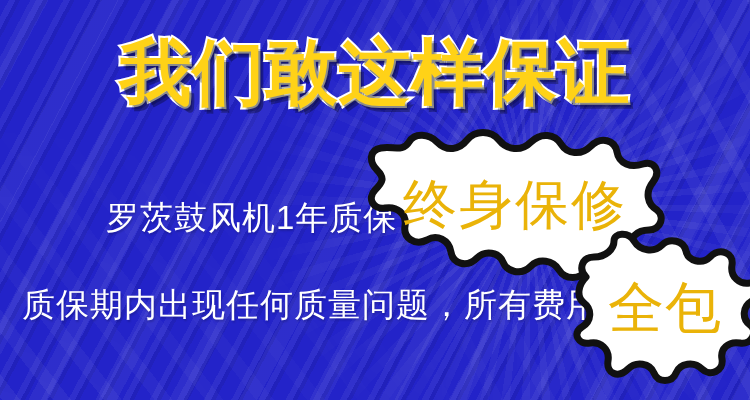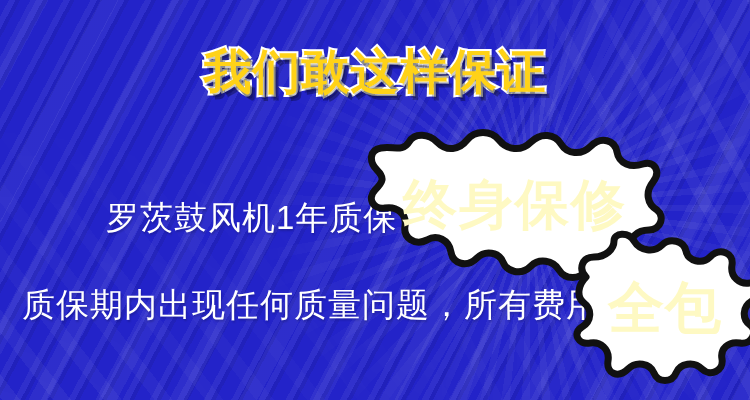--- a/index.html
+++ b/index.html
@@ -108,21 +108,21 @@
     mask-image: radial-gradient(circle at 50% 50%, #000 18%, rgba(0,0,0,0.55) 52%, transparent 80%);
   }
 
   
   .headline {
     position: absolute;
     left: 0;
     top: 30px;
     width: 750px;
     text-align: center;
-    font-size: 48px;
+    font-size: 72px;
     line-height: 84px;
     font-weight: bold;
     letter-spacing: 1px;
     color: #ffd217;
     -webkit-text-stroke: 4px #ffffff;
     paint-order: stroke fill;
     text-shadow:
       5px 6px 0 rgba(0,0,0,0.30),
       3px 4px 0 rgba(0,0,0,0.22);
     white-space: nowrap;
@@ -144,22 +144,22 @@
 
   
   .burst { position: absolute; }
   .burst svg { display: block; overflow: visible; }
   .burst-label {
     position: absolute;
     inset: 0;
     display: flex;
     align-items: center;
     justify-content: center;
-    color: #fef9c3;
-    font-weight: bold;
+    color: #eab308;
+    font-weight: normal;
     white-space: nowrap;
     pointer-events: none;
   }
 
   #burst-lifetime { left: 363px; top: 122px; width: 300px; height: 160px; }
   #burst-lifetime .burst-label {
     font-size: 54px;
     letter-spacing: 2px;
     transform: translate(2px, 3px);
   }

